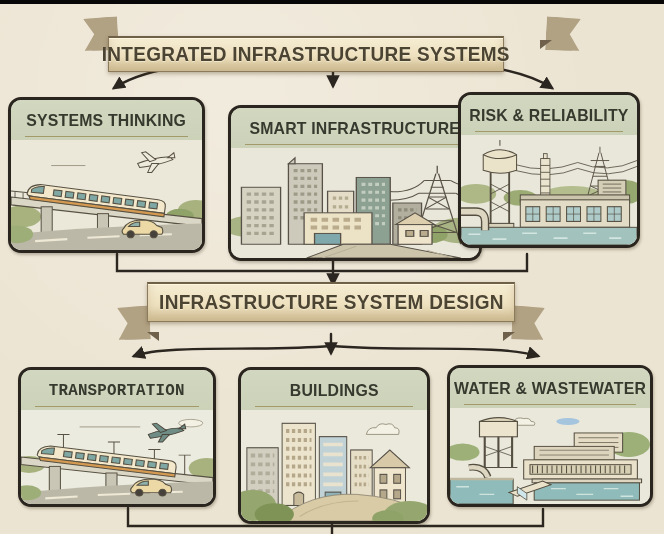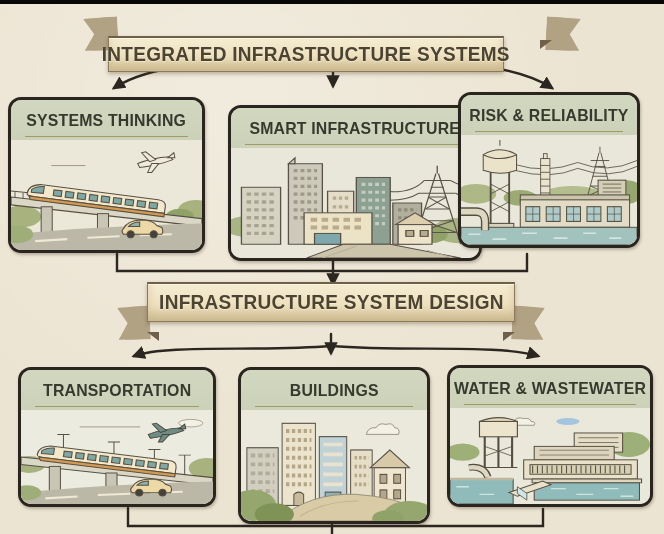--- a/index.html
+++ b/index.html
@@ -246,21 +246,21 @@
           <path d="M77.5 73 V88 M99.5 73 V88 M121.5 73 V88 M143.5 73 V88 M165.5 73 V88 M70 80.5 H85 M92 80.5 H107 M114 80.5 H129 M136 80.5 H151 M158 80.5 H173" stroke-width="0.7" fill="none"></path>
         </g>
         <rect x="0" y="94" width="190" height="18" fill="#a2c2bd" stroke="#554f41" stroke-width="1"></rect>
         <path d="M8 101 h13 M34 106 h15 M66 100 h16 M100 105 h15 M132 100 h14 M160 105 h13" stroke="#d3e5e0" stroke-width="1.6" fill="none"></path>
         <path d="M0 78 H16 Q26 78 26 88 L26 97" fill="none" stroke="#554f41" stroke-width="9"></path>
         <path d="M0 78 H16 Q26 78 26 88 L26 97" fill="none" stroke="#ddd6c0" stroke-width="6"></path>
       </svg>
     </div>
   </div>
 
-  <div class="node" style="left:18px;top:367px;width:198px;height:140px;">
+  <div class="node" style="left:18px;top:367px;width:198px;height:140px;font-family:Liberation Mono, monospace;">
     <div class="node-header">
       <span>TRANSPORTATION</span>
     </div>
     <div class="node-art">
       <svg viewBox="0 0 190 100" preserveAspectRatio="none">
         <rect width="190" height="100" fill="#ecebdf"></rect>
         <ellipse cx="184" cy="62" rx="18" ry="11" fill="#a7b27e"></ellipse>
         <ellipse cx="8" cy="58" rx="16" ry="9" fill="#a7b27e"></ellipse>
         <path d="M58 18 H118" stroke="#8d8672" stroke-width="0.8" fill="none"></path>
         <ellipse cx="168" cy="14" rx="12" ry="4" fill="#f3f0e4" stroke="#8d8672" stroke-width="0.7"></ellipse>

